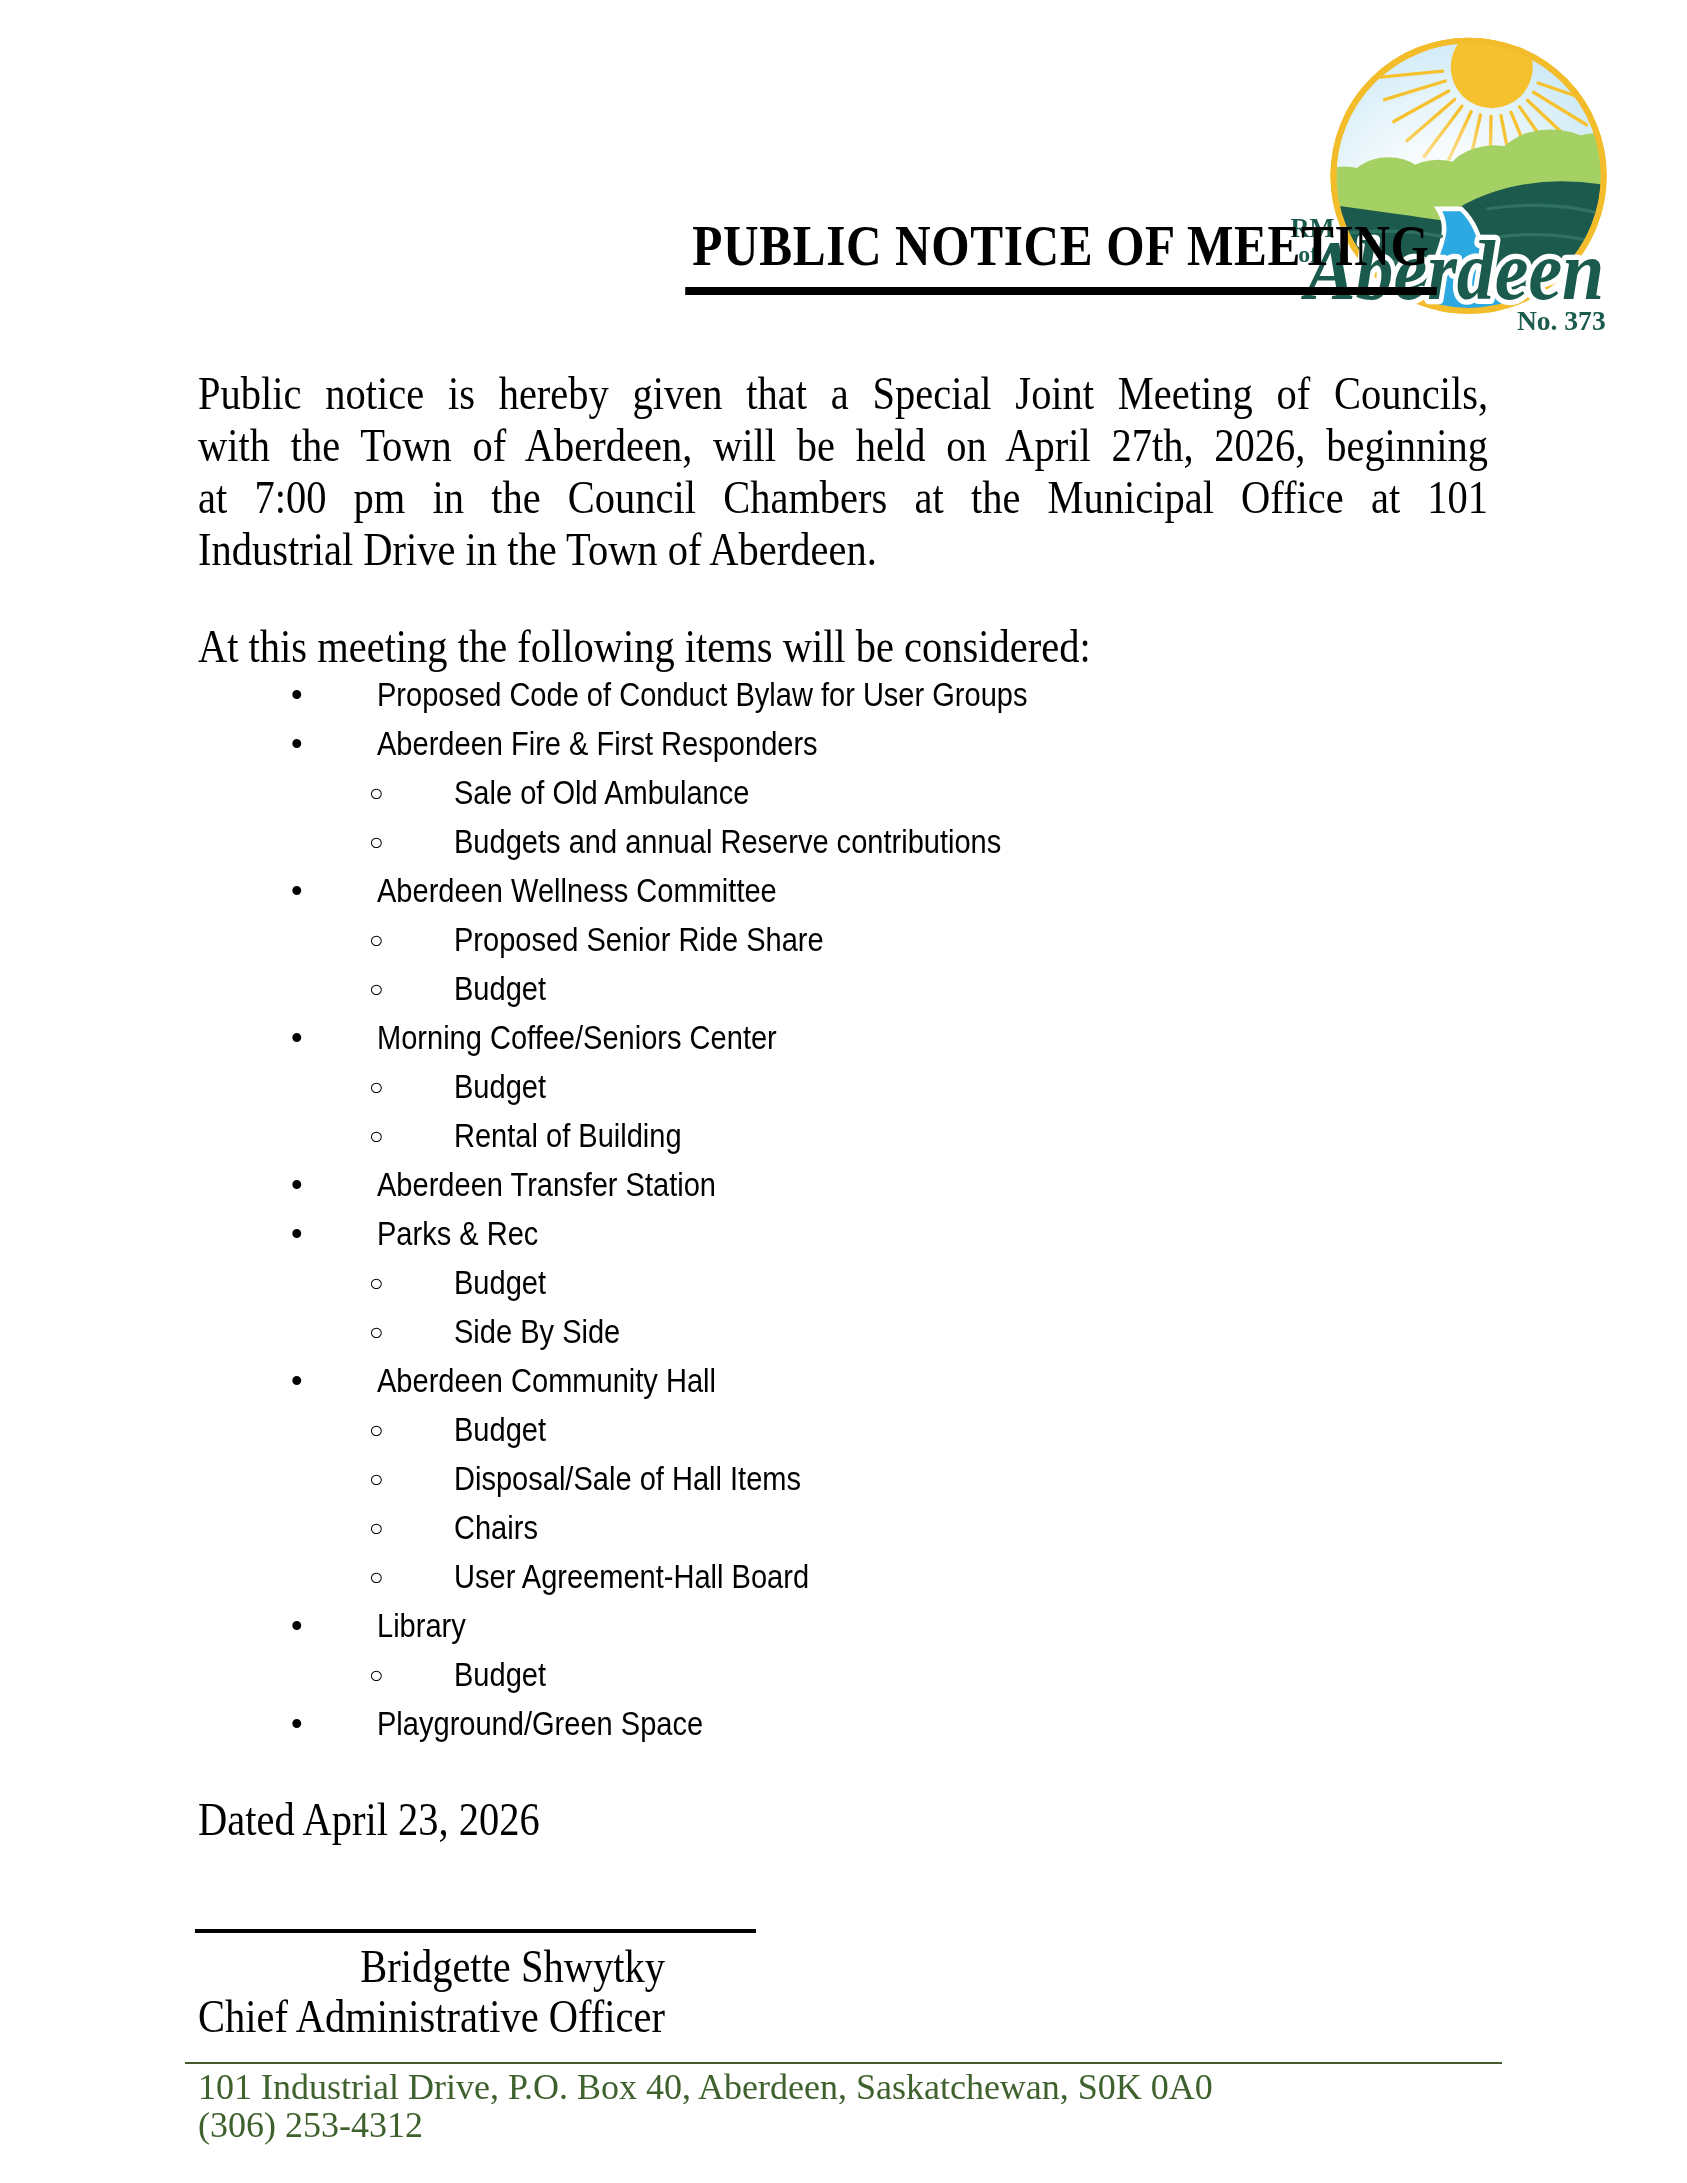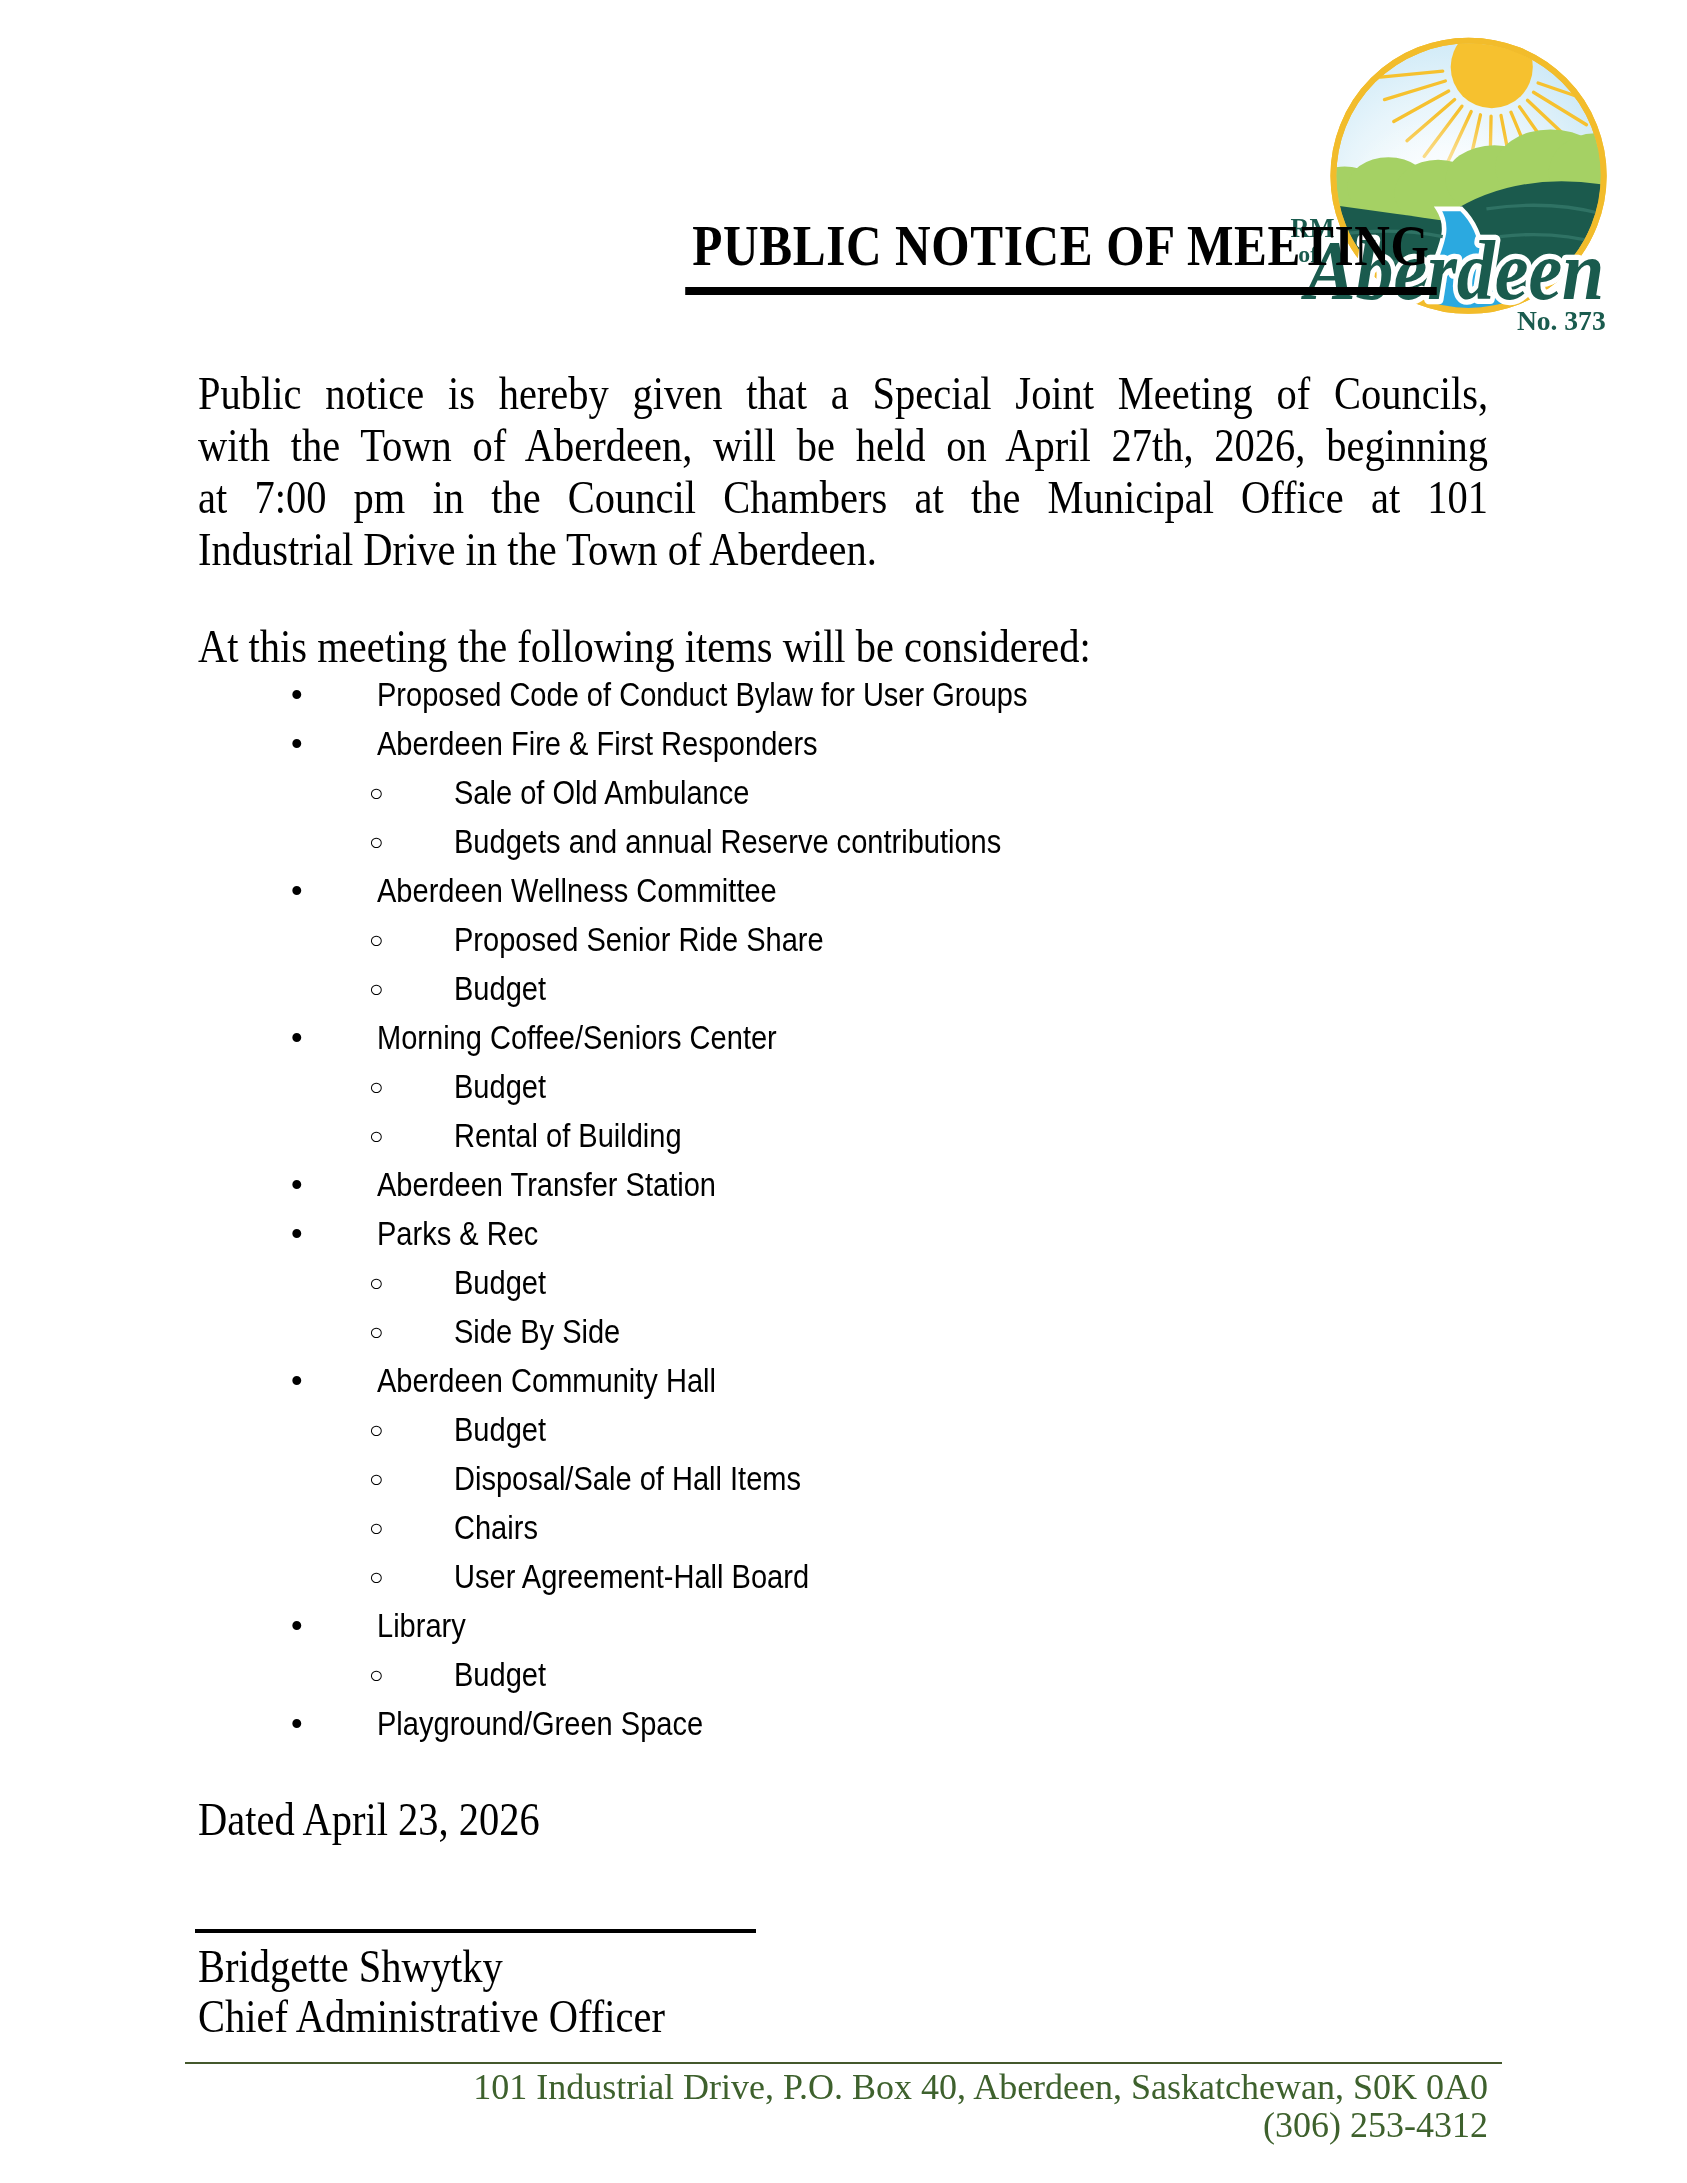--- a/index.html
+++ b/index.html
@@ -32,26 +32,26 @@
   .agenda{position:absolute;left:198px;top:670px;width:1389px;font-family:"Liberation Sans",sans-serif;}
   .row{height:49px;display:flex;align-items:center;}
   .marker{display:inline-block;flex:0 0 auto;text-align:left;}
   .lvl1 .marker{margin-left:93px;width:86px;font-size:33px;}
   .lvl2 .marker{margin-left:171px;width:85px;font-size:24px;}
   .txt{font-size:33px;transform:scaleX(0.88);transform-origin:0 50%;white-space:nowrap;display:inline-block;}
   
   .dated{position:absolute;left:198px;top:1794px;font-size:46px;line-height:52px;
     transform:scaleX(0.88);transform-origin:0 0;white-space:nowrap;}
   .sig-line{position:absolute;left:195px;top:1929px;width:561px;height:0;border-top:4px solid #000;}
-  .signatory{position:absolute;left:198px;top:1942px;font-size:46px;line-height:50px;}
+  .signatory{position:absolute;left:198px;top:1942px;font-size:46px;line-height:50px;text-align:right;}
   .signatory div{transform:scaleX(0.88);transform-origin:0 50%;white-space:nowrap;}
   
   .footer-rule{position:absolute;left:185px;top:2062px;width:1317px;height:0;border-top:2.6px solid #44582C;}
   .footer{
-    position:absolute;left:198px;top:2068px;width:1290px;text-align:right;
+    position:absolute;left:198px;top:2068px;width:1290px;text-align:left;
     color:#3E612D;font-size:36px;line-height:38px;
   }
 </style>
 </head>
 <body>
 
 <div class="page">
 
   <svg class="logo" viewBox="0 0 492 462" xmlns="http://www.w3.org/2000/svg">
     <defs>

